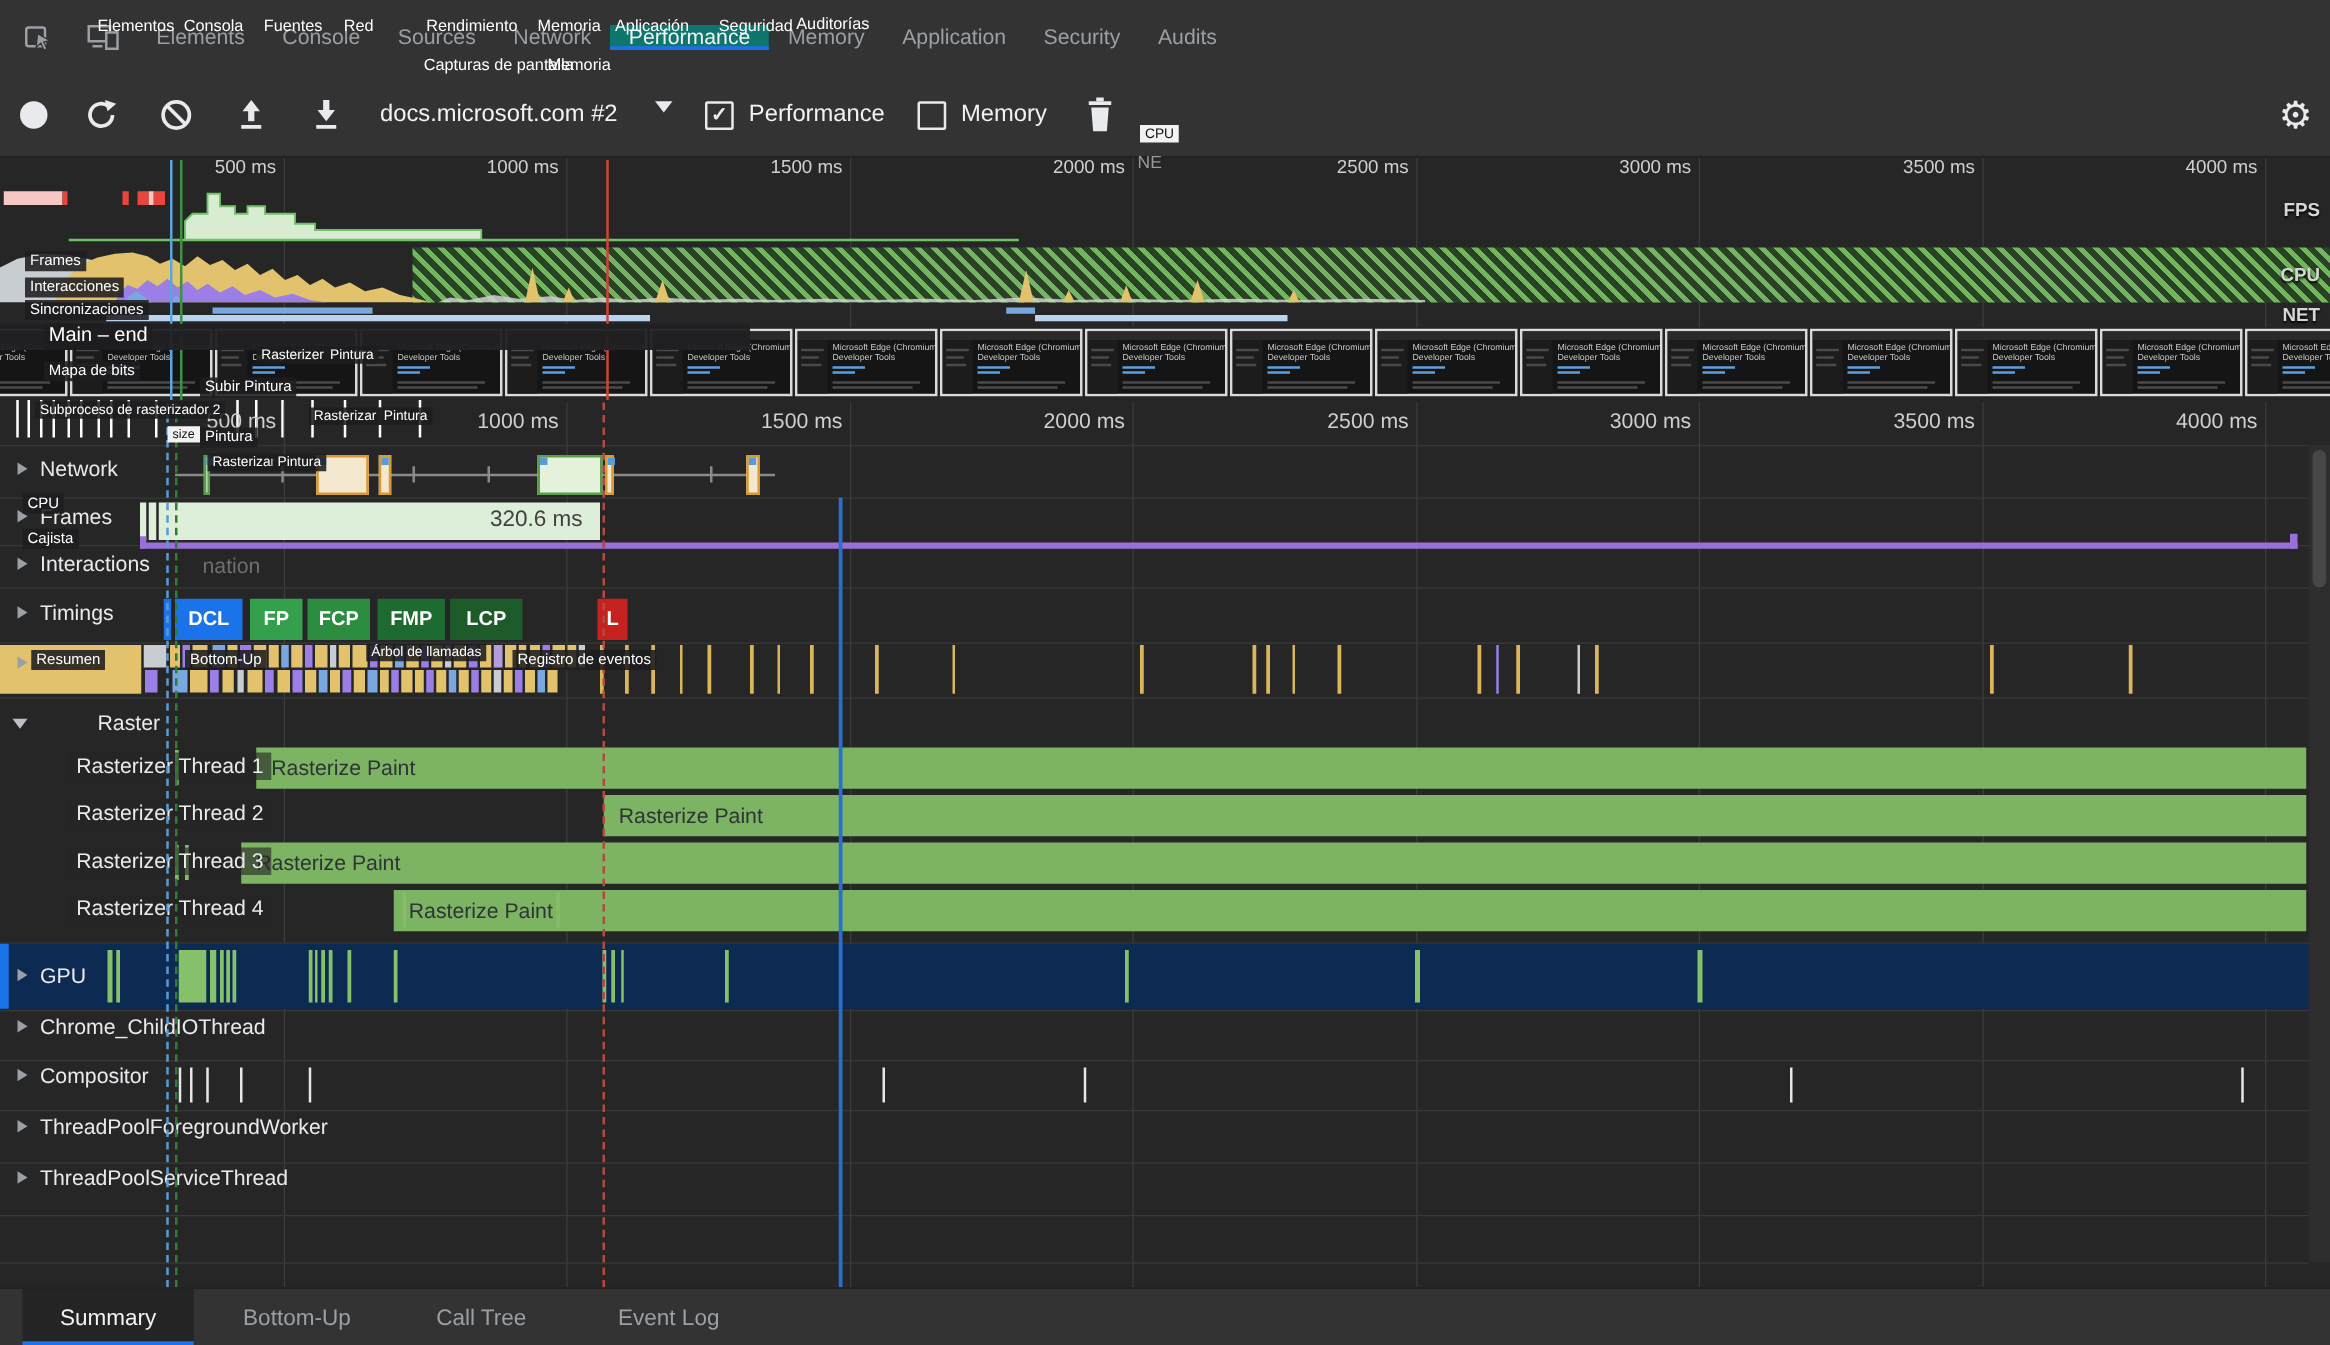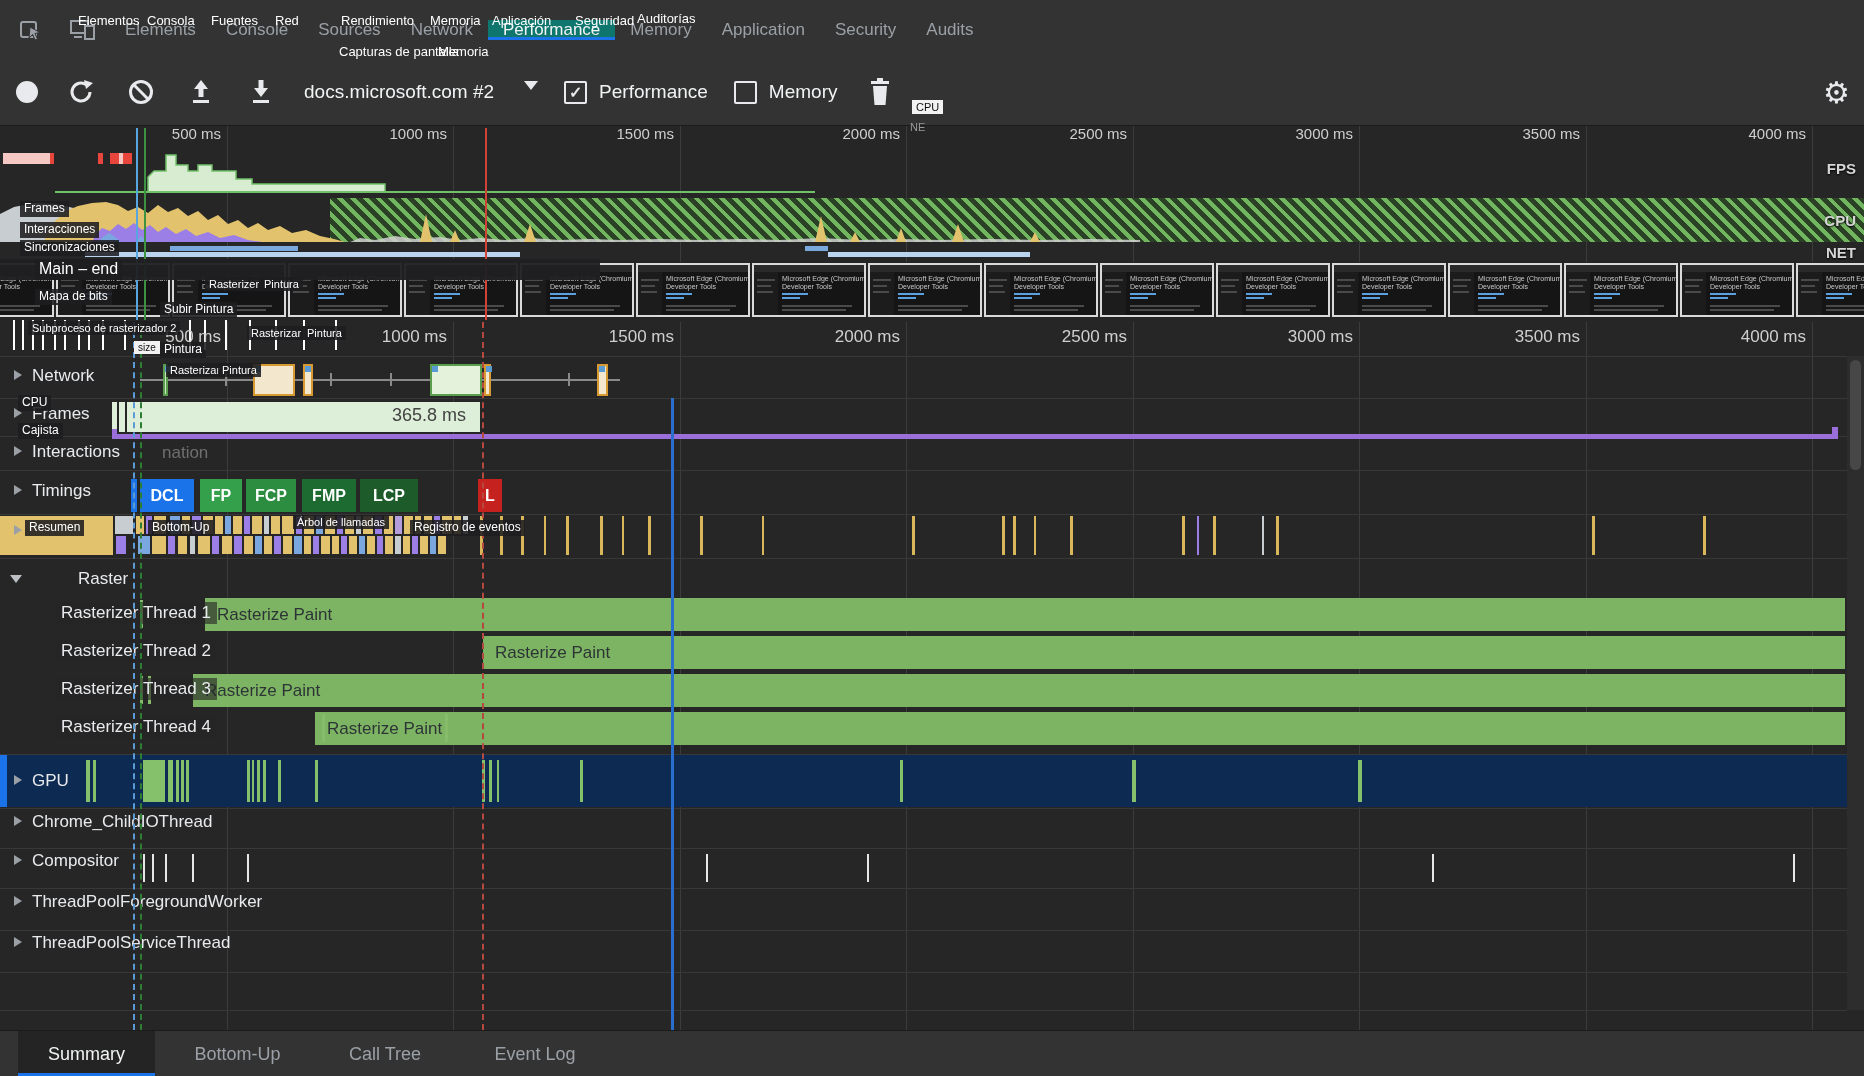--- a/index.html
+++ b/index.html
@@ -489,21 +489,21 @@
       </div>
       <div style="position: absolute; left: 484px; top: 44px; width: 7px; height: 32px; background: rgb(243, 232, 205); border: 2px solid rgb(215, 154, 51); box-sizing: border-box; z-index: 11;">
         <div style="position: absolute; left: 0px; top: 0px; width: 6px; height: 6px; background: rgb(91, 155, 213);"></div>
       </div>
       <div style="position: absolute; left: 597px; top: 44px; width: 11px; height: 32px; background: rgb(243, 232, 205); border: 2px solid rgb(215, 154, 51); box-sizing: border-box; z-index: 11;">
         <div style="position: absolute; left: 0px; top: 0px; width: 6px; height: 6px; background: rgb(91, 155, 213);"></div>
       </div>
       <div style="position: absolute; left: 112px; top: 82px; width: 5px; height: 30px; background: rgb(221, 239, 216); z-index: 10;"></div>
       <div style="position: absolute; left: 119px; top: 82px; width: 6px; height: 30px; background: rgb(221, 239, 216); z-index: 10;"></div>
       <div style="position: absolute; left: 127px; top: 82px; width: 353px; height: 30px; background: rgb(221, 239, 216); z-index: 10;">
-        <div style="position: absolute; right: 14px; top: 3px; font-size: 18px; color: rgb(66, 66, 66);">365.8 ms</div>
+        <div style="position: absolute; right: 14px; top: 3px; font-size: 18px; color: rgb(66, 66, 66);">320.6 ms</div>
       </div>
       <div style="position: absolute; left: 13px; top: 0px; width: 2px; height: 30px; background: rgb(255, 255, 255);"></div>
       <div style="position: absolute; left: 22px; top: 0px; width: 2px; height: 30px; background: rgb(255, 255, 255);"></div>
       <div style="position: absolute; left: 32px; top: 0px; width: 2px; height: 30px; background: rgb(255, 255, 255);"></div>
       <div style="position: absolute; left: 42px; top: 0px; width: 2px; height: 30px; background: rgb(255, 255, 255);"></div>
       <div style="position: absolute; left: 54px; top: 0px; width: 2px; height: 30px; background: rgb(255, 255, 255);"></div>
       <div style="position: absolute; left: 64px; top: 0px; width: 2px; height: 30px; background: rgb(255, 255, 255);"></div>
       <div style="position: absolute; left: 78px; top: 0px; width: 2px; height: 30px; background: rgb(255, 255, 255);"></div>
       <div style="position: absolute; left: 88px; top: 0px; width: 2px; height: 30px; background: rgb(255, 255, 255);"></div>
       <div style="position: absolute; left: 102px; top: 0px; width: 2px; height: 30px; background: rgb(255, 255, 255);"></div>
@@ -682,21 +682,21 @@
     <div class="overlay nobg" style="position: absolute; left: 207px; top: 13px; font-size: 13px; z-index: 80;">Fuentes</div>
     <div class="overlay nobg" style="position: absolute; left: 271px; top: 13px; font-size: 13px; z-index: 80;">Red</div>
     <div class="overlay nobg" style="position: absolute; left: 337px; top: 13px; font-size: 13px; z-index: 80;">Rendimiento</div>
     <div class="overlay nobg" style="position: absolute; left: 426px; top: 13px; font-size: 13px; z-index: 80;">Memoria</div>
     <div class="overlay nobg" style="position: absolute; left: 488px; top: 13px; font-size: 13px; z-index: 80;">Aplicación</div>
     <div class="overlay nobg" style="position: absolute; left: 571px; top: 13px; font-size: 13px; z-index: 80;">Seguridad</div>
     <div class="overlay nobg" style="position: absolute; left: 633px; top: 11px; font-size: 13px; z-index: 80;">Auditorías</div>
     <div class="overlay nobg" style="position: absolute; left: 335px; top: 44px; font-size: 13px; z-index: 80;">Capturas de pantalla</div>
     <div class="overlay nobg" style="position: absolute; left: 434px; top: 44px; font-size: 13px; z-index: 80;">Memoria</div>
     <div class="overlay boxed" style="position: absolute; left: 912px; top: 100px; font-size: 11px; z-index: 80;">CPU</div>
-    <div class="overlay nobg" style="position: absolute; left: 906px; top: 120px; font-size: 11px; z-index: 80; color: rgb(154, 154, 154);">NE</div>
+    <div class="overlay nobg" style="position: absolute; left: 906px; top: 120px; font-size: 14px; z-index: 80; color: rgb(154, 154, 154);">NE</div>
     <div class="overlay" style="position: absolute; left: 20px; top: 201px; font-size: 12px; z-index: 80;">Frames</div>
     <div class="overlay" style="position: absolute; left: 20px; top: 222px; font-size: 12px; z-index: 80;">Interacciones</div>
     <div class="overlay" style="position: absolute; left: 20px; top: 240px; font-size: 12px; z-index: 80;">Sincronizaciones</div>
     <div style="position: absolute; left: 0px; top: 259px; width: 600px; height: 21px; background: rgba(32, 32, 34, 0.95); z-index: 79;"></div>
     <div class="overlay" style="position: absolute; left: 35px; top: 259px; font-size: 16px; z-index: 80;">Main – end</div>
     <div class="overlay" style="position: absolute; left: 205px; top: 277px; font-size: 11px; z-index: 80;">Rasterizer</div>
     <div class="overlay" style="position: absolute; left: 260px; top: 277px; font-size: 11px; z-index: 80;">Pintura</div>
     <div class="overlay" style="position: absolute; left: 35px; top: 289px; font-size: 12px; z-index: 80;">Mapa de bits</div>
     <div class="overlay" style="position: absolute; left: 160px; top: 302px; font-size: 12px; z-index: 80;">Subir Pintura</div>
     <div class="overlay" style="position: absolute; left: 28px; top: 321px; font-size: 11px; z-index: 80;">Subproceso de rasterizador 2</div>

